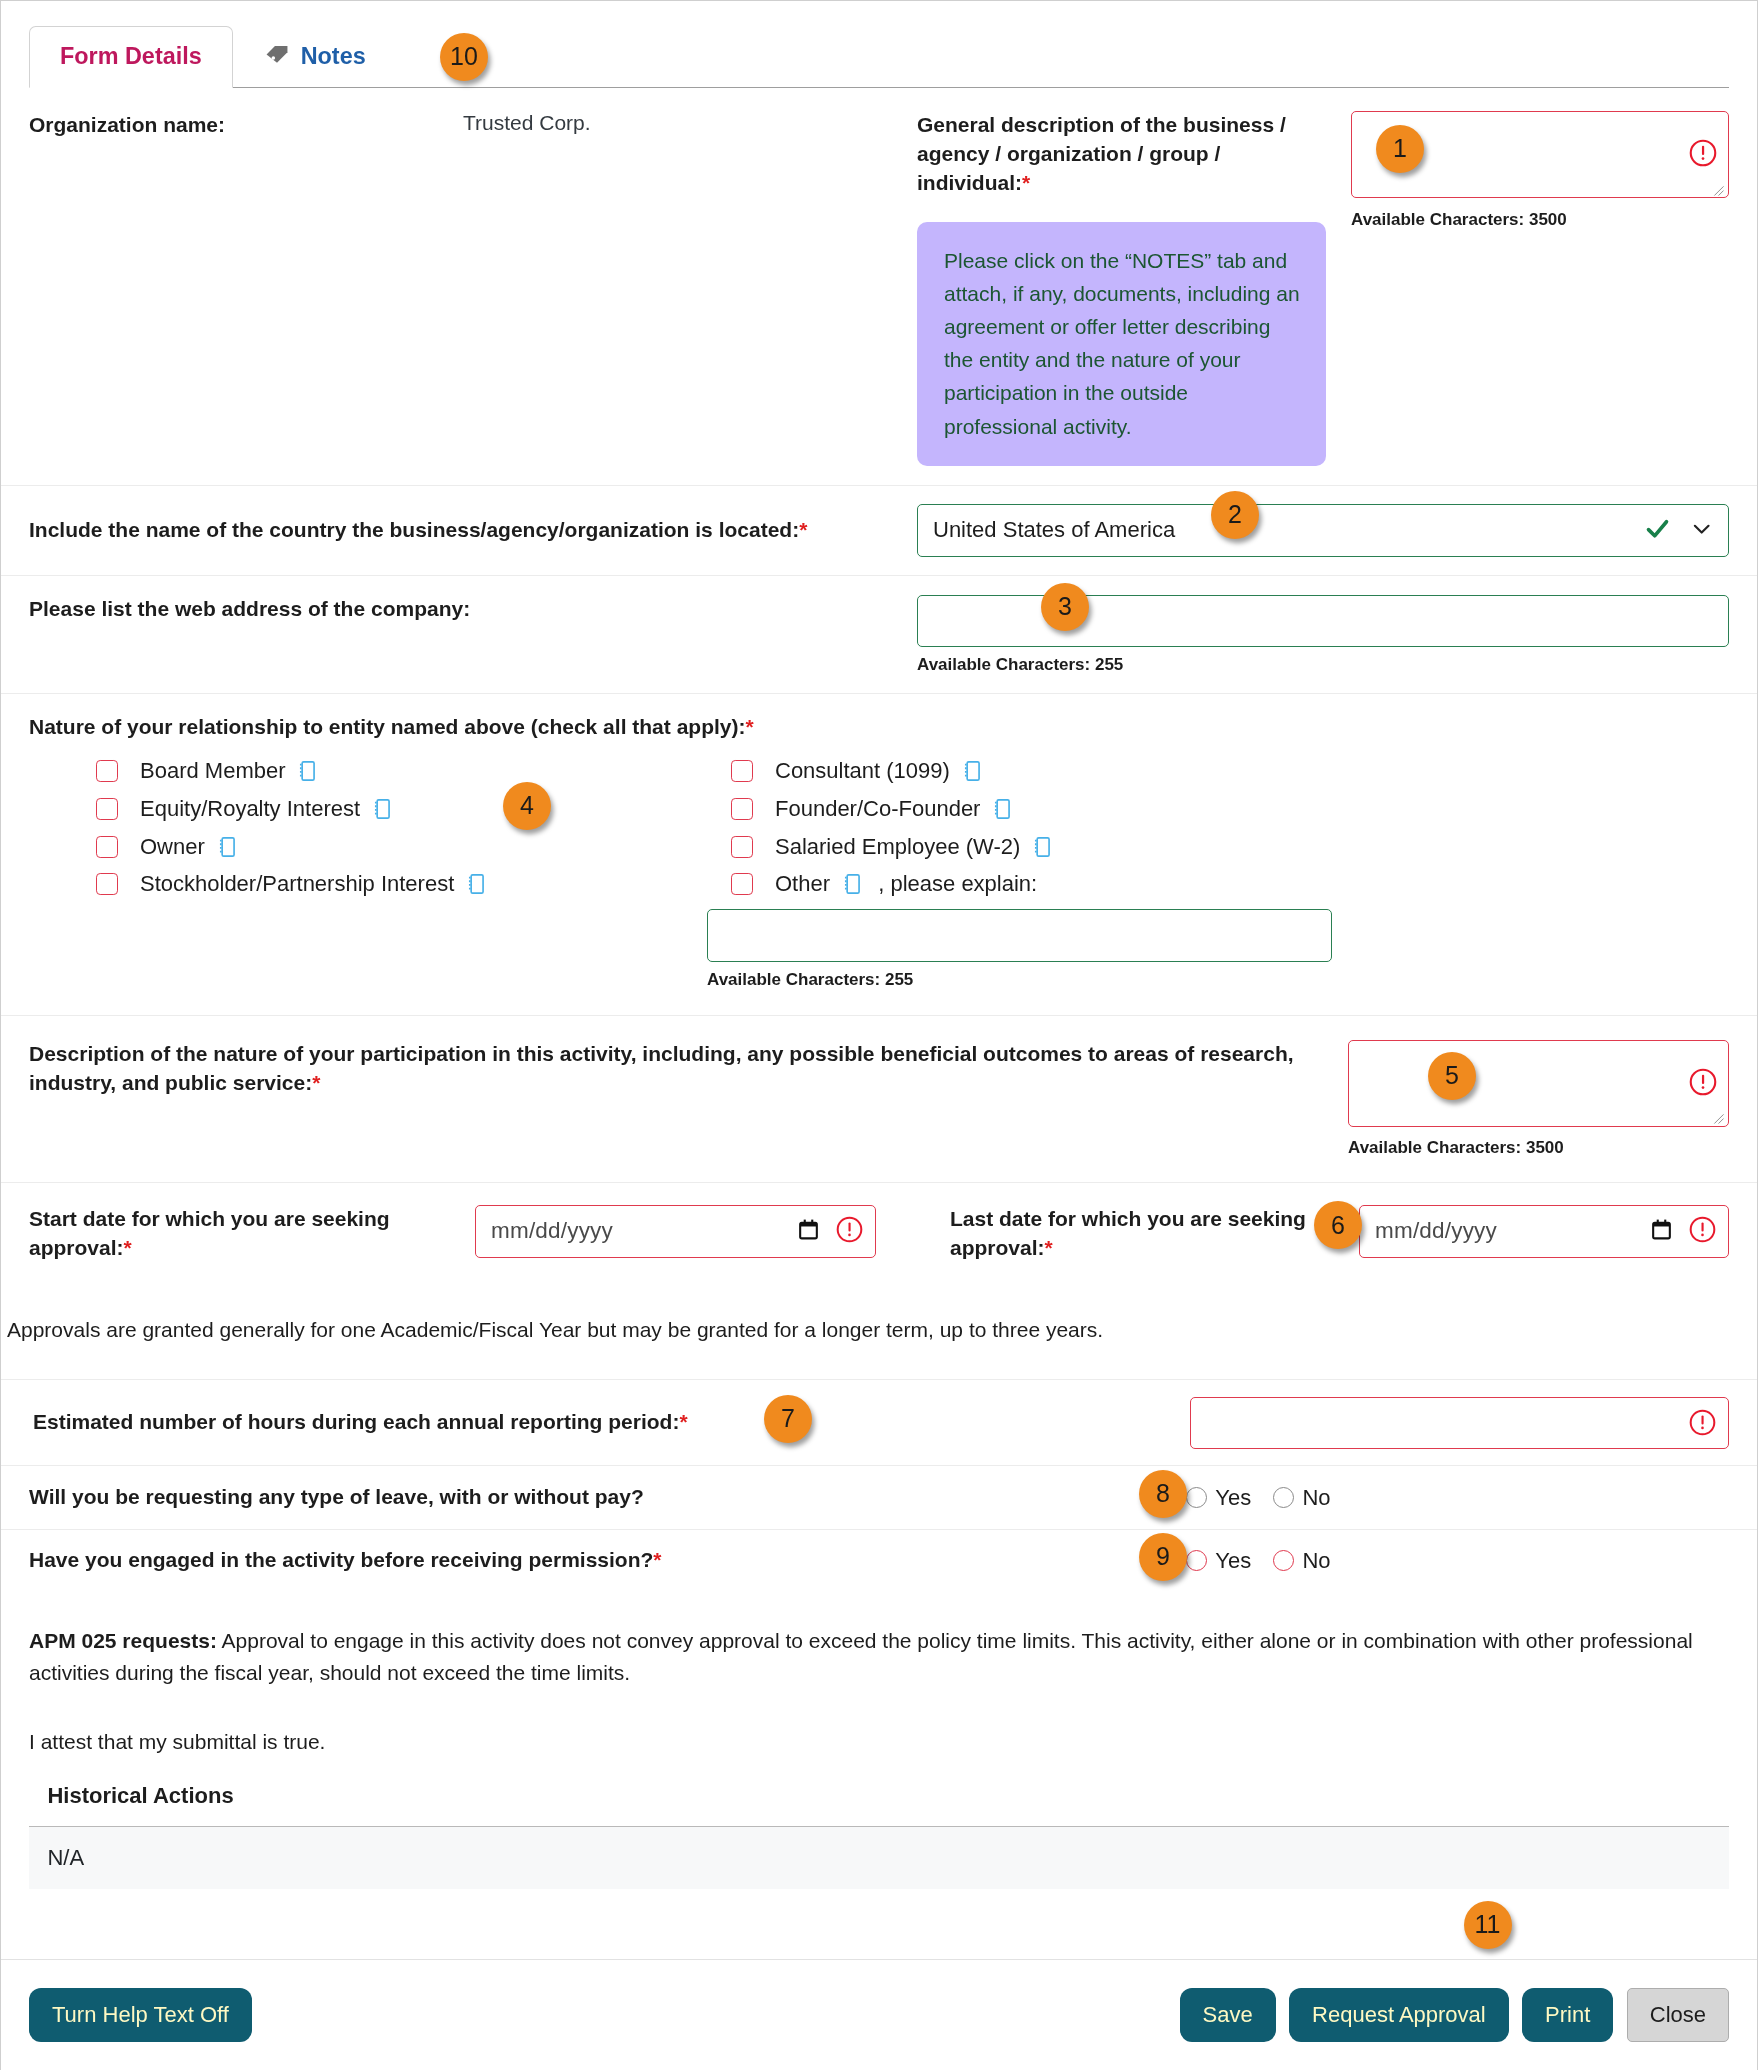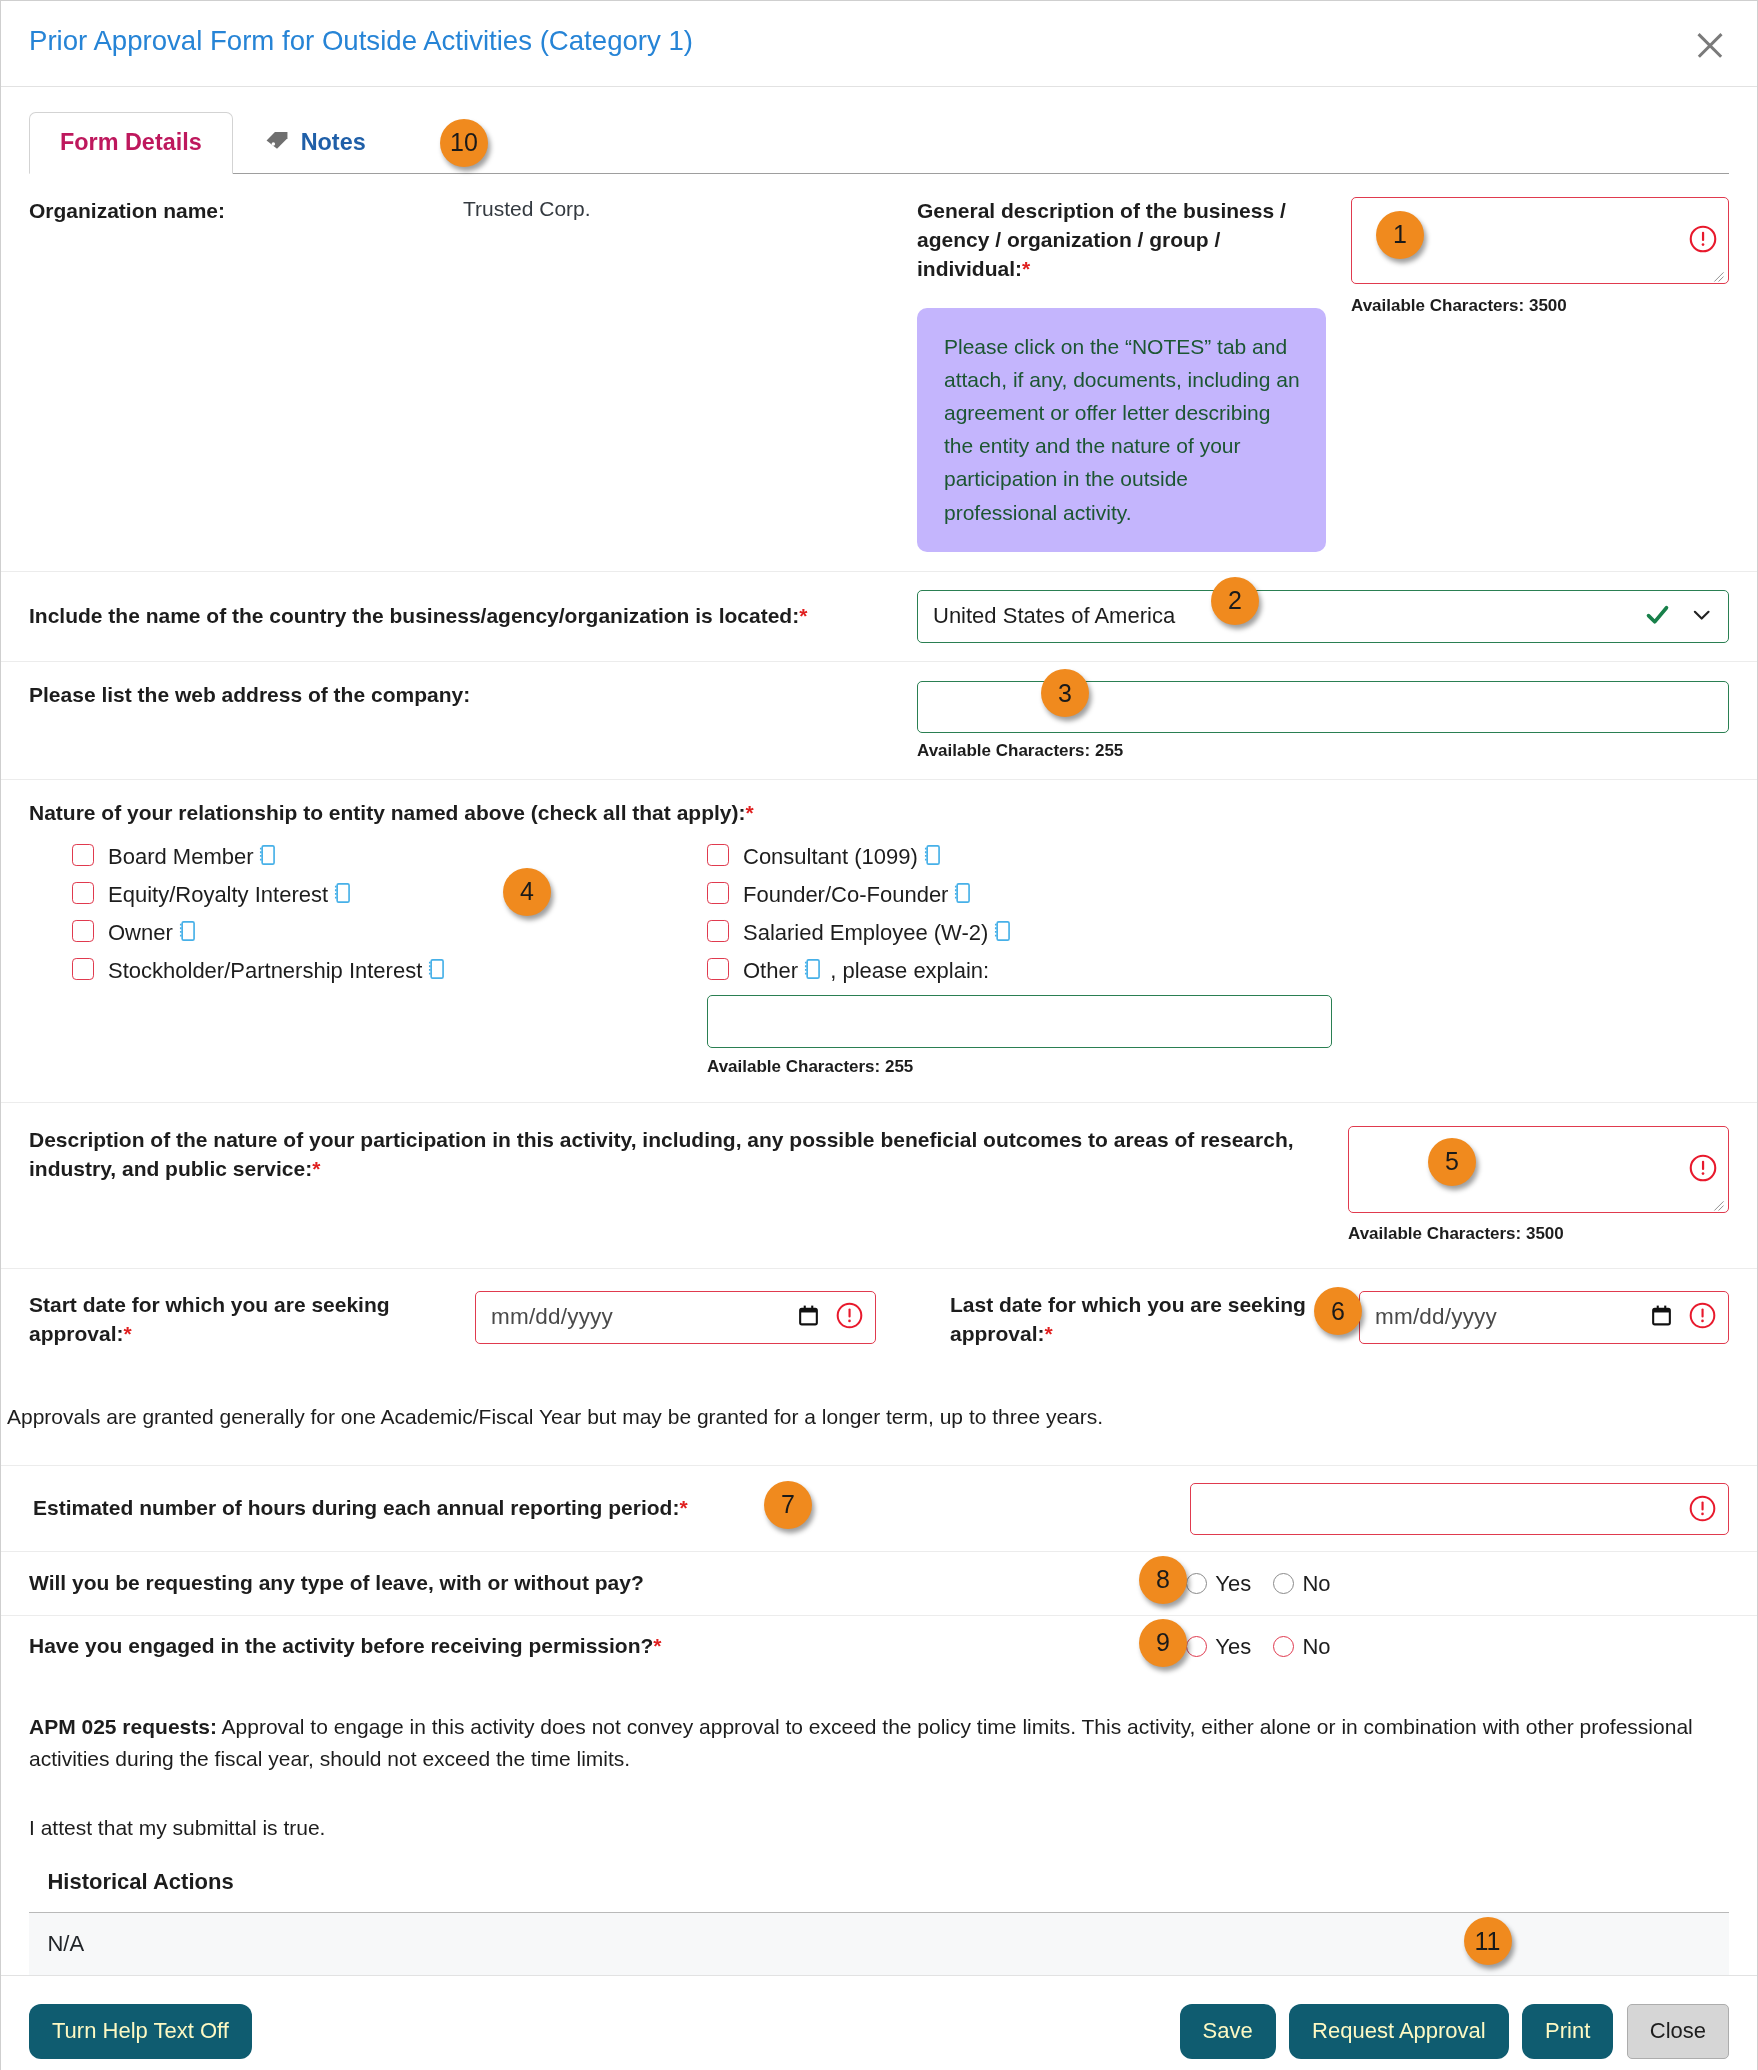--- a/index.html
+++ b/index.html
@@ -208,21 +208,21 @@
 
   
   .checks-grid {
     display: flex;
     padding-left: 43px;
     margin-top: 16.7px;
     position: relative;
   }
   .checks-col { width: 635px; }
   .checks-col.right { width: 651px; }
-  .chk-row { display:flex; align-items:flex-start; gap:4px; margin-bottom: 11.7px; }
+  .chk-row { display:flex; align-items:center; gap:12px; margin-bottom: 11.7px; margin-left: 24px; }
   .chk-box {
     width: 22px; height: 22px;
     border: 1.3px solid #e03a4e;
     border-radius: 4.2px;
     background: #fff;
     flex: 0 0 auto;
     cursor: pointer;
   }
   .chk-lbl { font-size: 22px; color: #1d1d1d; margin-left: 10px; }
   .doc-icon { width: 18.4px; height: 22px; margin-left: 0.8px; display:inline-block; vertical-align: -3.3px; cursor:pointer;}
@@ -281,24 +281,20 @@
   }
   .btn-teal { background:#0f5c70; color:#fef9c3;border-radius:12px; }
   .btn-grey { background:#d6d6d6; color:#1d1d1d; border-color:#adadad; }
   .footer-right { display:flex; align-items:center; gap: 13.4px; position: relative;}
 </style>
 </head>
 <body>
 
 <div class="modal">
 
-  <div class="modal-header">
-    <div class="modal-title">Prior Approval Form for Outside Activities (Category 1)</div>
-    <div class="close-x"></div>
-  </div>
 
   <div class="tabs-wrap">
     <div class="tabs">
       <div class="tab active">
         <span>Form Details</span>
       </div>
       <div class="tab notes">
         <span class="tag-icon">
           <svg viewBox="0 0 24 24" width="28" height="25">
             <path d="M2 10 L10 2 L22 2 L22 8 L12 18 Z" fill="#6f6f6f"></path>

